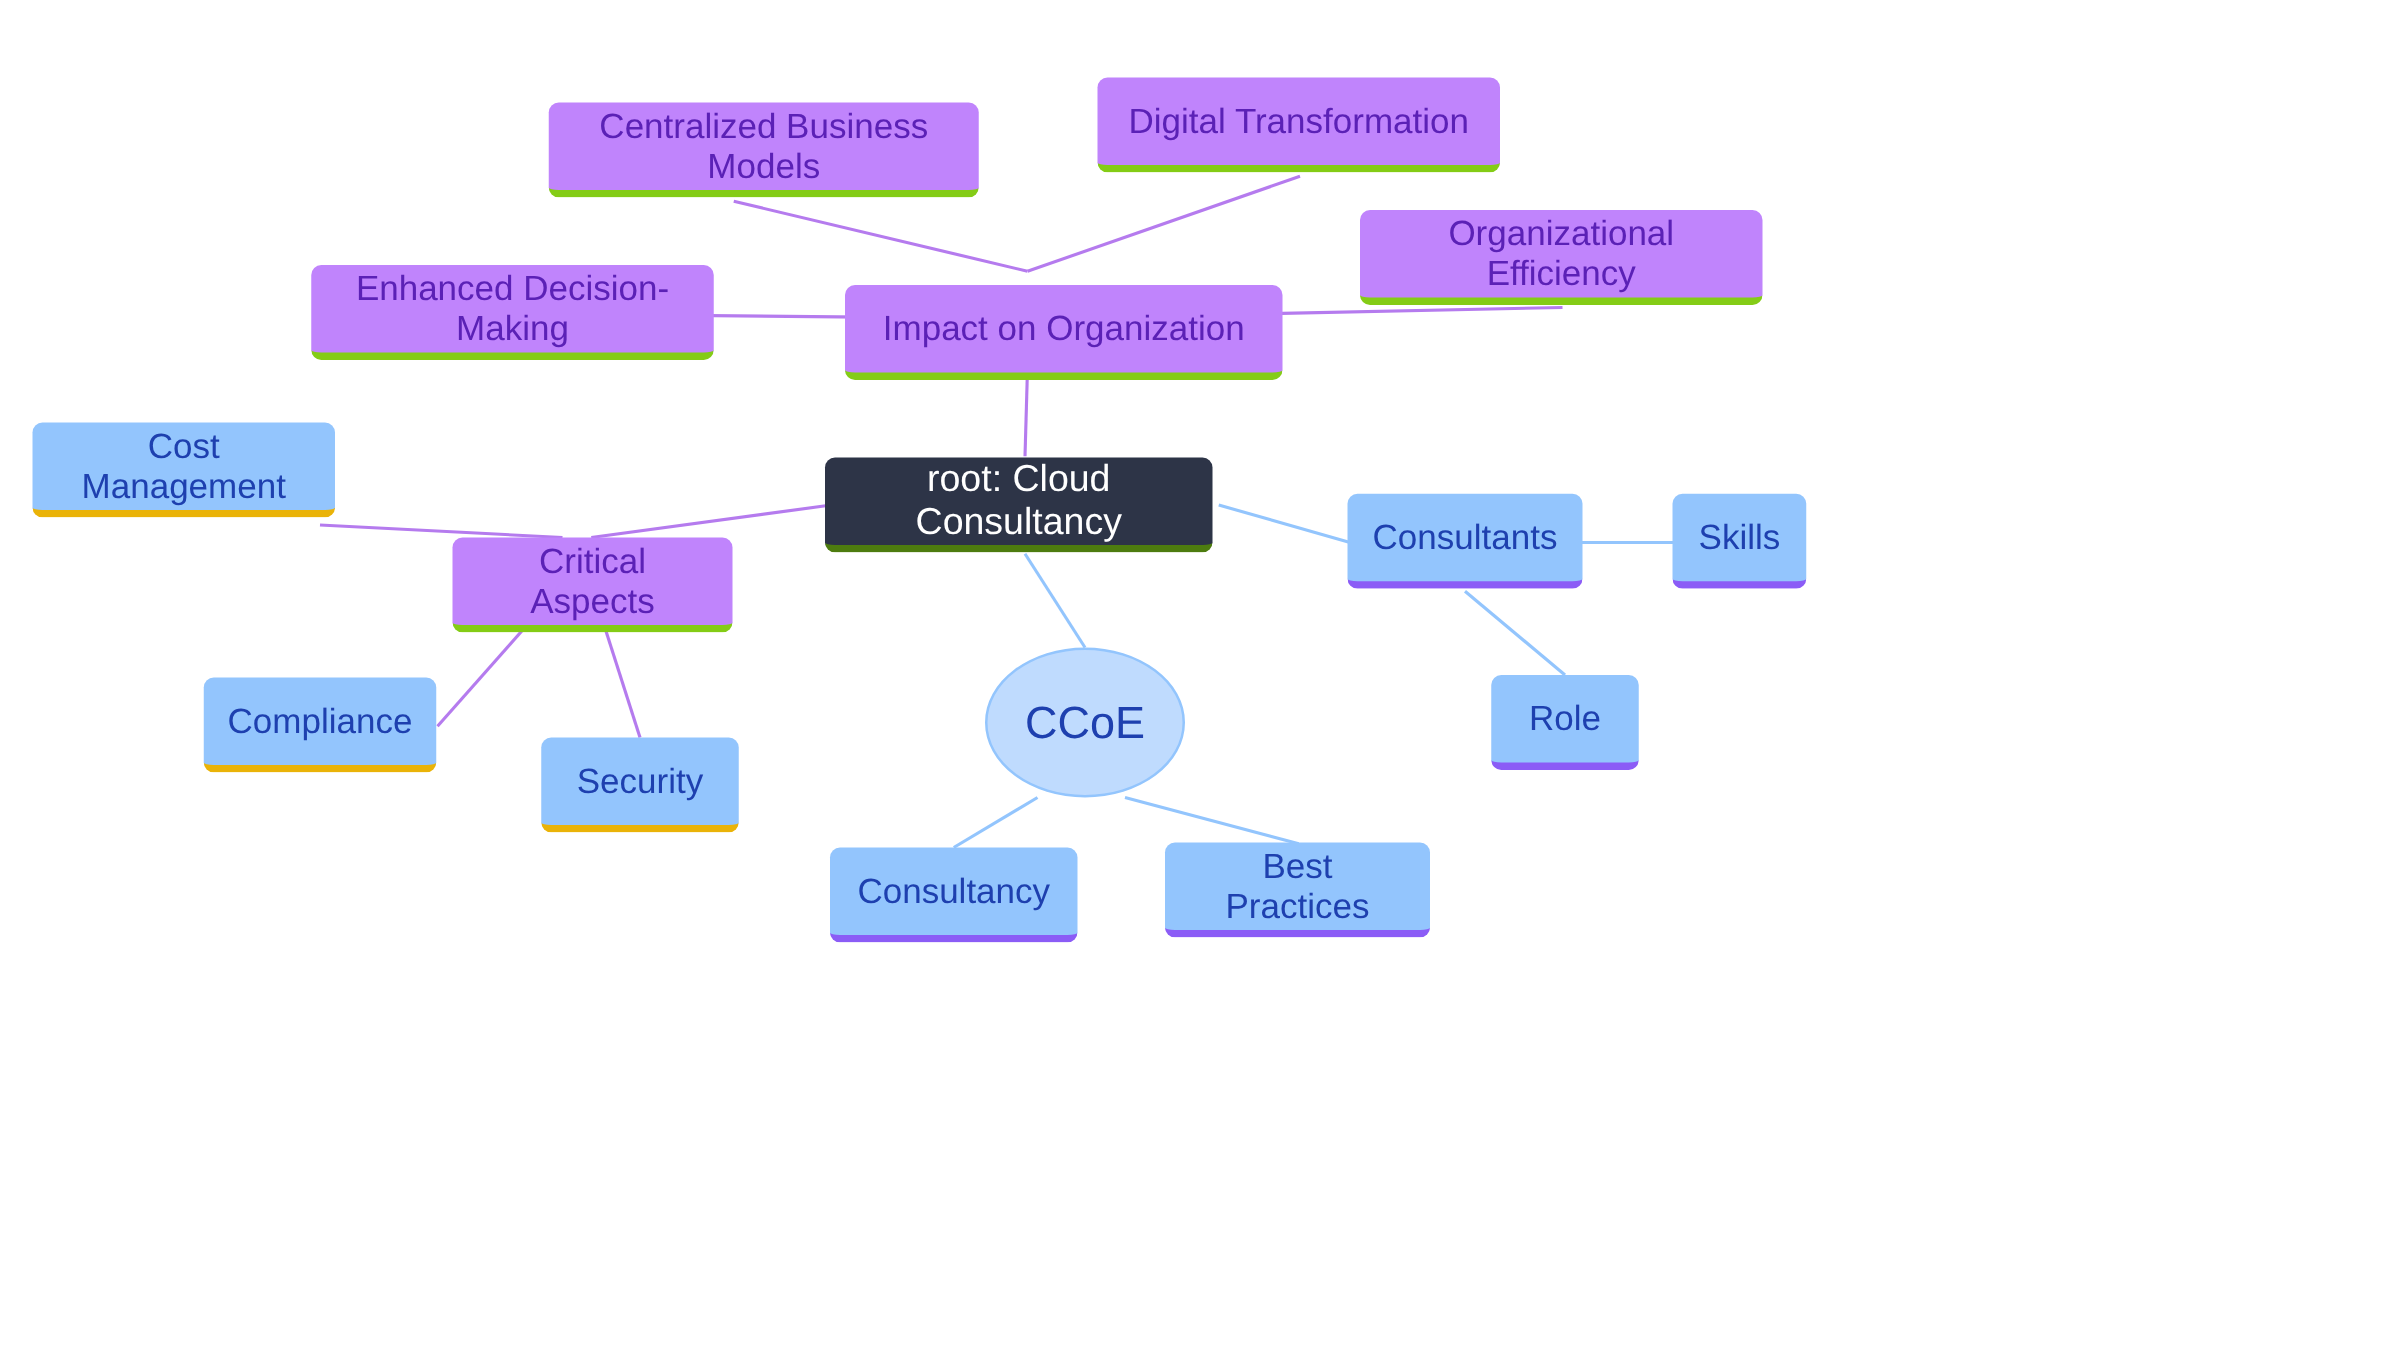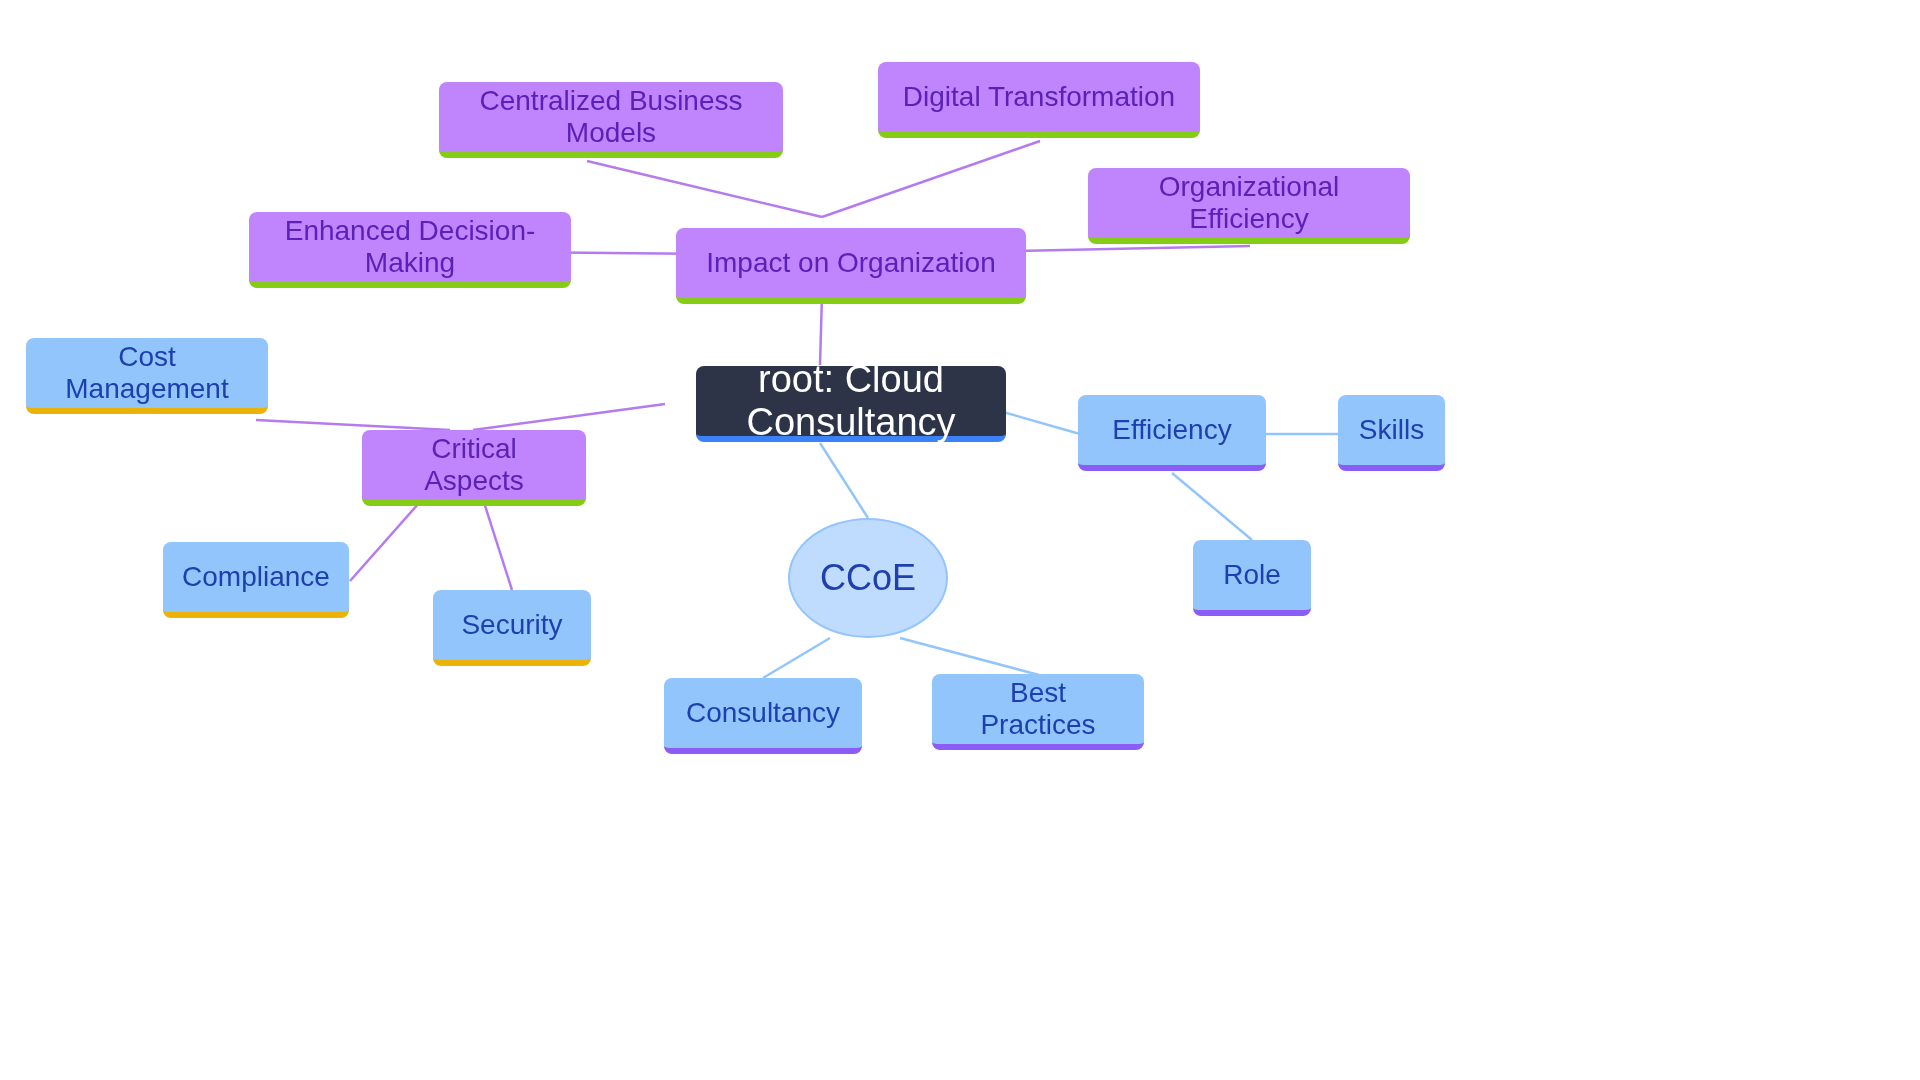--- a/index.html
+++ b/index.html
@@ -28,23 +28,22 @@
       font-size: 28px;
       font-weight: 500;
       padding: 14px 24px;
       border-bottom: 6px solid transparent;
     }
     
     .node-root {
       background: #2d3447;
       color: #ffffff;
       border-radius: 8px;
-      border-bottom: 6px solid #3b82f6;
-      font-size: 38px;
-      margin-left: 36px;
+      border-bottom: 6px solid #4d7c0f;
+      font-size: 30px;
     }
     
     .node-purple {
       background: #c084fc;
       color: #5b21b6;
       border-bottom: 6px solid #84cc16;
     }
     
     .node-blue {
       background: #93c5fd;
@@ -113,17 +112,17 @@
 <div class="node node-blue" style="left:163px; top:542px; width:186px; height:76px; border-bottom-color:#eab308;">Compliance</div>
 
 <div class="node node-blue" style="left:433px; top:590px; width:158px; height:76px; border-bottom-color:#eab308;">Security</div>
 
 <div class="node node-ccoe" style="left:788px; top:518px; width:160px; height:120px;">CCoE</div>
 
 <div class="node node-blue" style="left:664px; top:678px; width:198px; height:76px;">Consultancy</div>
 
 <div class="node node-blue" style="left:932px; top:674px; width:212px; height:76px;">Best Practices</div>
 
-<div class="node node-blue" style="left:1078px; top:395px; width:188px; height:76px;">Efficiency</div>
+<div class="node node-blue" style="left:1078px; top:395px; width:188px; height:76px;">Consultants</div>
 
 <div class="node node-blue" style="left:1338px; top:395px; width:107px; height:76px;">Skills</div>
 
 <div class="node node-blue" style="left:1193px; top:540px; width:118px; height:76px;">Role</div>
 
 </body></html>

